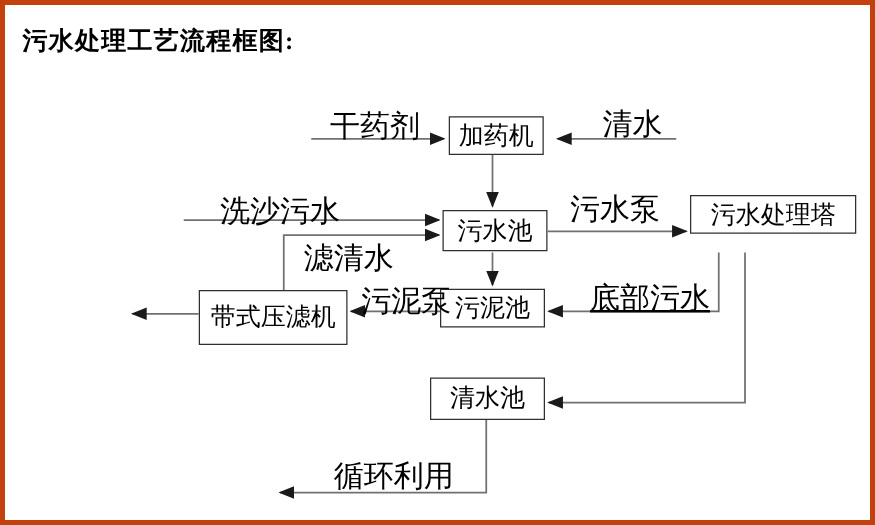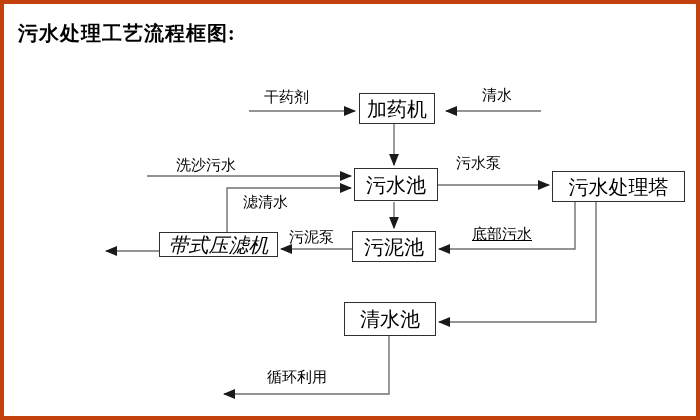--- a/index.html
+++ b/index.html
@@ -47,21 +47,21 @@
     background:var(--background);
     display:flex;
     align-items:center;
     justify-content:center;
     font-size:20px;
     line-height:1;
     white-space:nowrap;
   }
   .flow-label{
     position:absolute;
-    font-size:15px;
+    font-size:24px;
     line-height:1;
     white-space:nowrap;
   }
 </style>
 </head>
 <body>
 
 <div class="canvas">
 
   <div class="title">污水处理工艺流程框图:</div>
@@ -81,23 +81,23 @@
     <polyline class="edge" points="390,198 390,224" marker-end="url(#arrow)"></polyline>
     <polyline class="edge" points="571,198 571,245 435,245" marker-end="url(#arrow)"></polyline>
     <polyline class="edge" points="592,198 592,318 435,318" marker-end="url(#arrow)"></polyline>
     <polyline class="edge" points="348,245 277,245" marker-end="url(#arrow)"></polyline>
     <polyline class="edge" points="155,247 102,247" marker-end="url(#arrow)"></polyline>
     <polyline class="edge" points="385,332 385,390 220,390" marker-end="url(#arrow)"></polyline>
   </svg>
 
   <div class="node" style="left:355px;top:89px;width:76px;height:31px;">加药机</div>
   <div class="node" style="left:350px;top:164px;width:84px;height:33px;">污水池</div>
-  <div class="node" style="left:548px;top:167px;width:133px;height:31px;">污水处理塔</div>
+  <div class="node" style="left:548px;top:152px;width:133px;height:31px;">污水处理塔</div>
   <div class="node" style="left:348px;top:227px;width:84px;height:31px;">污泥池</div>
-  <div class="node" style="left:155px;top:228px;width:119px;height:25px;font-style:italic;">带式压滤机</div>
+  <div class="node" style="left:155px;top:228px;width:119px;height:44px;">带式压滤机</div>
   <div class="node" style="left:340px;top:298px;width:92px;height:34px;">清水池</div>
 
   <div class="flow-label" style="left:260px;top:86px;">干药剂</div>
   <div class="flow-label" style="left:478px;top:84px;">清水</div>
   <div class="flow-label" style="left:172px;top:154px;">洗沙污水</div>
   <div class="flow-label" style="left:239px;top:191px;">滤清水</div>
   <div class="flow-label" style="left:452px;top:152px;">污水泵</div>
   <div class="flow-label" style="left:285px;top:226px;">污泥泵</div>
   <div class="flow-label" style="left:468px;top:223px;text-decoration:underline;">底部污水</div>
   <div class="flow-label" style="left:263px;top:366px;">循环利用</div>

